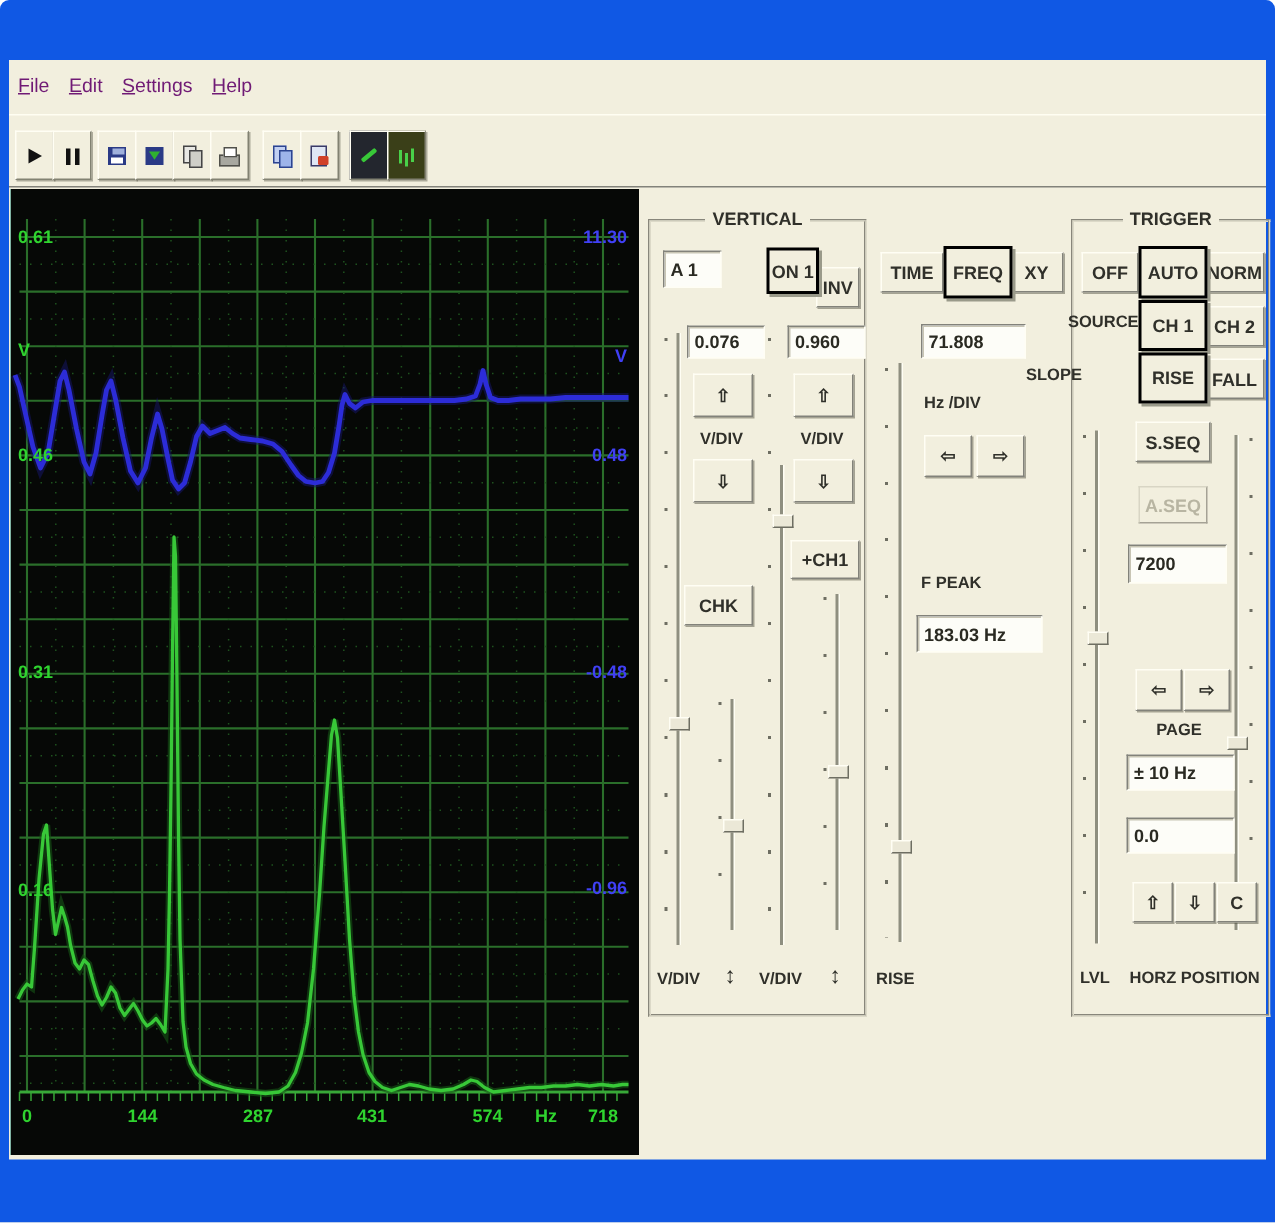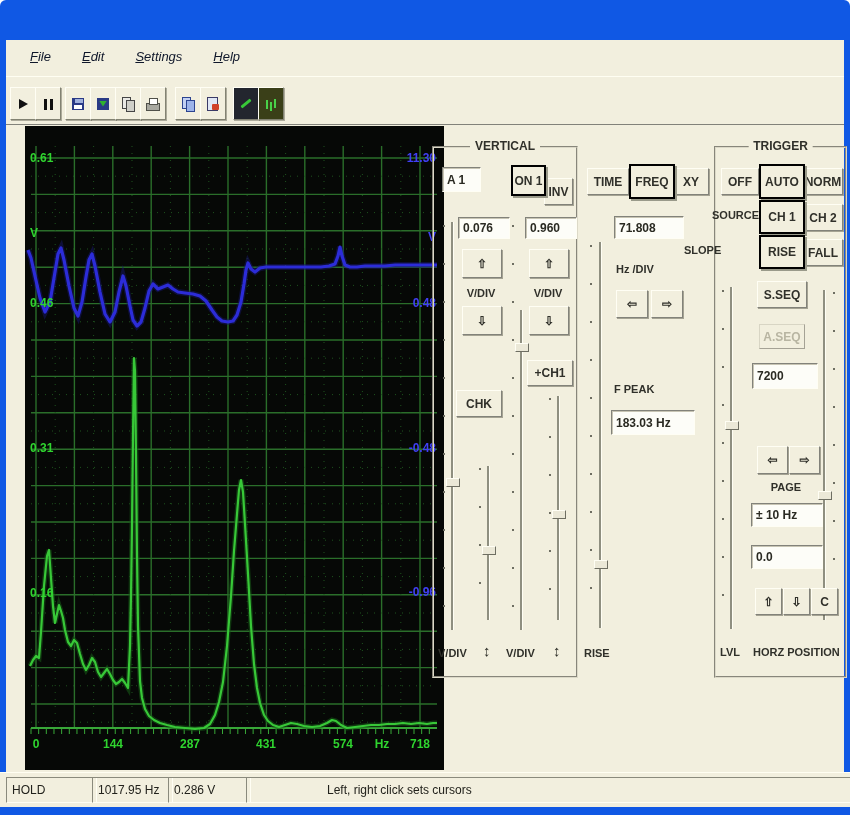--- a/index.html
+++ b/index.html
@@ -12,21 +12,21 @@
   .title{position:absolute;left:32px;top:9px;color:#fff;font-weight:bold;font-size:15px;text-shadow:1px 1px 1px #0a3a9a;}
   .wbtn{position:absolute;top:6px;width:22px;height:28px;border-radius:3px;border:1px solid #e8f0fc;}
   .wbtn.minb{left:772px;background:linear-gradient(180deg,#9cc0f8,#3b72e8 45%,#1e4fd0);}
   .wbtn.maxb{left:799px;background:linear-gradient(180deg,#9cc0f8,#3b72e8 45%,#1e4fd0);}
   .wbtn.closeb{left:826px;background:linear-gradient(180deg,#f4b79c,#e0643c 45%,#c2430f);}
   .g-min{position:absolute;left:4px;bottom:5px;width:8px;height:3px;background:#fff;}
   .g-max{position:absolute;left:5px;top:8px;width:10px;height:9px;border:1px solid #fff;border-top:3px solid #fff;}
   .g-x{position:absolute;left:10px;top:6px;width:2.5px;height:15px;background:#fff;transform:rotate(45deg);}
   .g-x2{transform:rotate(-45deg);}
   .menubar{position:absolute;left:6px;top:40px;width:838px;height:36px;background:#f2efde;}
-  .menu-item{display:inline-block;margin:9px 7px 0 24px;font-size:13px;color:#0f172a;font-style:italic;}
+  .menu-item{display:inline-block;margin:9px 7px 0 6px;font-size:13px;color:#701a75;}
   .menu-item::first-letter{text-decoration:underline;}
   .toolbar{position:absolute;left:6px;top:76px;width:838px;height:48px;background:#f2efde;border-top:1px solid #fffef2;}
   .tb-btn{position:absolute;top:10px;width:24px;height:31px;background:#f2efde;border:1px solid;
     border-color:#fffef4 #828272 #828272 #fffef4;box-shadow:1px 1px 0 rgba(70,70,55,.4);
     display:flex;align-items:center;justify-content:center;}
   .tb-dark{background:#23262e;}
   .tb-olive{background:#3a3f18;}
   .icon{position:relative;width:16px;height:16px;display:block;}
   .i-play::before{content:"";position:absolute;left:4px;top:3px;border-left:9px solid #111;border-top:5px solid transparent;border-bottom:5px solid transparent;}
   .i-pause::before{content:"";position:absolute;left:4px;top:3px;width:3px;height:11px;background:#111;box-shadow:6px 0 0 #111;}
@@ -38,21 +38,21 @@
   .i-copy-file::after{content:"";position:absolute;left:6px;top:4px;width:7px;height:10px;background:#cfcfc8;border:1px solid #454545;}
   .i-print::before{content:"";position:absolute;left:1px;top:7px;width:12px;height:6px;background:#a8a8a0;border:1px solid #50504a;}
   .i-print::after{content:"";position:absolute;left:4px;top:2px;width:7px;height:5px;background:#fff;border:1px solid #50504a;}
   .i-copy-pages::before{content:"";position:absolute;left:2px;top:1px;width:7px;height:10px;background:#c2d0f2;border:1px solid #2c4490;}
   .i-copy-pages::after{content:"";position:absolute;left:6px;top:4px;width:7px;height:10px;background:#9db4ea;border:1px solid #2c4490;}
   .i-paste-image::before{content:"";position:absolute;left:2px;top:1px;width:9px;height:12px;background:#dfe6f4;border:1px solid #3a3a66;}
   .i-paste-image::after{content:"";position:absolute;left:7px;top:8px;width:7px;height:6px;background:#d04028;border-radius:1px;}
   .i-edit-pen::before{content:"";position:absolute;left:2px;top:6px;width:12px;height:3px;background:#38c838;transform:rotate(-40deg);border-radius:1px;}
   .i-spectrum::before{content:"";position:absolute;left:3px;top:4px;width:2px;height:9px;background:#49d149;box-shadow:4px 2px 0 #49d149,8px -1px 0 #49d149;}
   .content{position:absolute;left:6px;top:124px;width:838px;height:648px;background:#f2efde;border-top:1px solid #82827a;}
-  #scope{position:absolute;left:7px;top:126px;width:419px;height:644px;background:#5eead4;margin-left:18px;}
+  #scope{position:absolute;left:7px;top:126px;width:419px;height:644px;background:#5eead4;}
   .group{position:absolute;border:2px groove #dcd9c8;}
   .gtitle{position:absolute;top:-9px;left:50%;transform:translateX(-50%);background:#f2efde;padding:0 5px;
     font-size:12px;font-weight:bold;color:#30302a;white-space:nowrap;}
   .btn{position:absolute;background:#f2efde;border:1px solid;border-color:#fffef4 #82827a #82827a #fffef4;
     box-shadow:1px 1px 0 rgba(70,70,55,.45);font-size:12px;font-weight:bold;color:#30302a;
     display:flex;align-items:center;justify-content:center;white-space:nowrap;}
   .btn.active{border:2px solid #000000;box-shadow:2px 2px 0 #9a9a8a;z-index:2;}
   .btn.disabled{color:#b8b5a2;box-shadow:none;border-color:#d8d5c4 #a5a295 #a5a295 #d8d5c4;}
   .vbox{position:absolute;background:#fdfdf8;border:1px solid;border-color:#82827a #fffef4 #fffef4 #82827a;
     box-shadow:inset 1px 1px 0 #c8c5b4;font-size:12px;font-weight:bold;color:#2a2a22;
@@ -319,19 +319,13 @@
   <div class="btn" style="left:789px;top:446px;width:29px;height:26px">⇨</div>
   <div class="lbl" style="left:763px;top:481px;width:46px;text-align:center">PAGE</div>
   <div class="vbox" style="left:751px;top:503px;width:66px;height:22px">± 10 Hz</div>
   <div class="vbox" style="left:751px;top:545px;width:66px;height:22px">0.0</div>
   <div class="btn" style="left:755px;top:588px;width:25px;height:25px">⇧</div>
   <div class="btn" style="left:783px;top:588px;width:25px;height:25px">⇩</div>
   <div class="btn" style="left:811px;top:588px;width:25px;height:25px">C</div>
   <div class="lbl" style="left:720px;top:646px">LVL</div>
   <div class="lbl" style="left:753px;top:646px">HORZ POSITION</div>
 
-  <div class="statusbar">
-    <div class="sfield" style="left:6px;width:84px">HOLD</div>
-    <div class="sfield" style="left:92px;width:74px">1017.95 Hz</div>
-    <div class="sfield" style="left:168px;width:76px">0.286 V</div>
-    <div class="sfield" style="left:246px;width:597px;padding-left:80px">Left, right click sets cursors</div>
-  </div>
 </div>
 
 </body></html>

